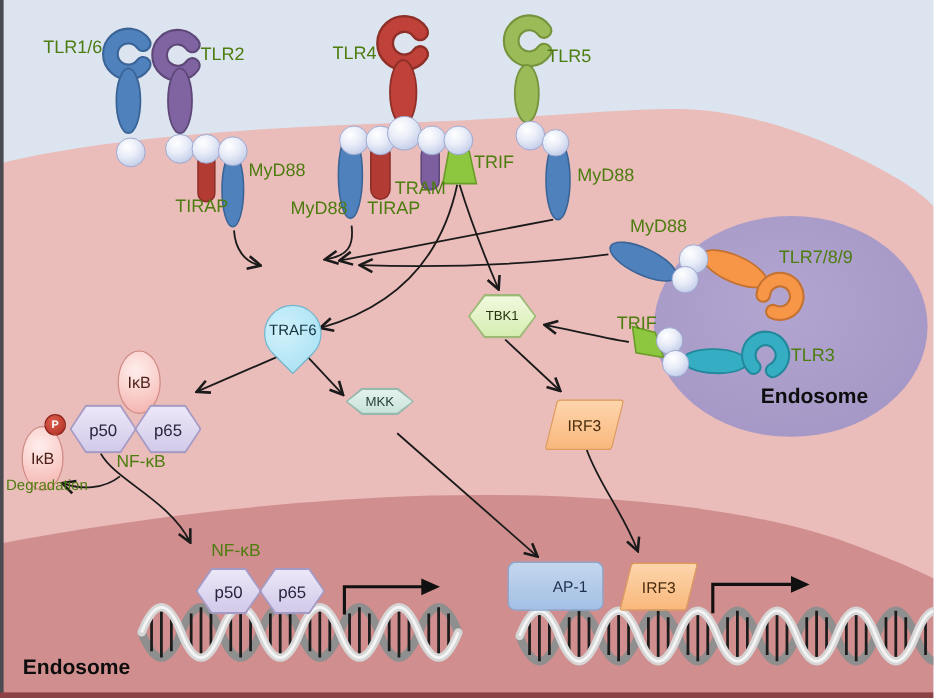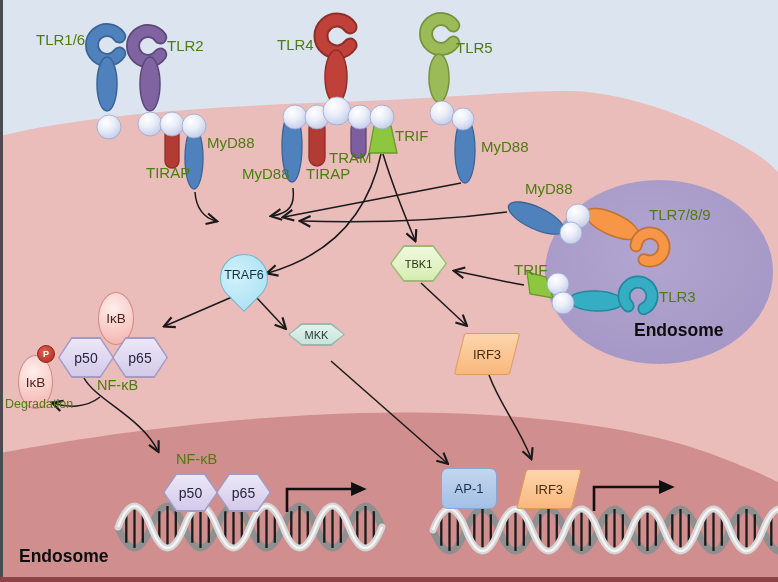--- a/index.html
+++ b/index.html
@@ -243,21 +243,21 @@
   <div class="hex nfkb" style="left:163px;top:473px;width:55px;height:39px;">
     <div class="in">
         <span>p50</span>
       </div>
   </div>
   <div class="hex nfkb" style="left:216px;top:473px;width:55px;height:39px;">
     <div class="in">
         <span>p65</span>
       </div>
   </div>
-  <div class="box ap1" style="left:441px;top:468px;width:54px;height:39px;">
+  <div class="box ap1" style="left:423px;top:468px;width:54px;height:39px;padding-left:24px;">
     <span>AP-1</span>
   </div>
   <div class="para" style="left:521px;top:469px;width:54px;height:38px;">
     <span>IRF3</span>
   </div>
 
   <div class="lbl" style="left:36px;top:31px;">TLR1/6</div>
   <div class="lbl" style="left:167px;top:37px;">TLR2</div>
   <div class="lbl" style="left:277px;top:36px;">TLR4</div>
   <div class="lbl" style="left:456px;top:39px;">TLR5</div>

